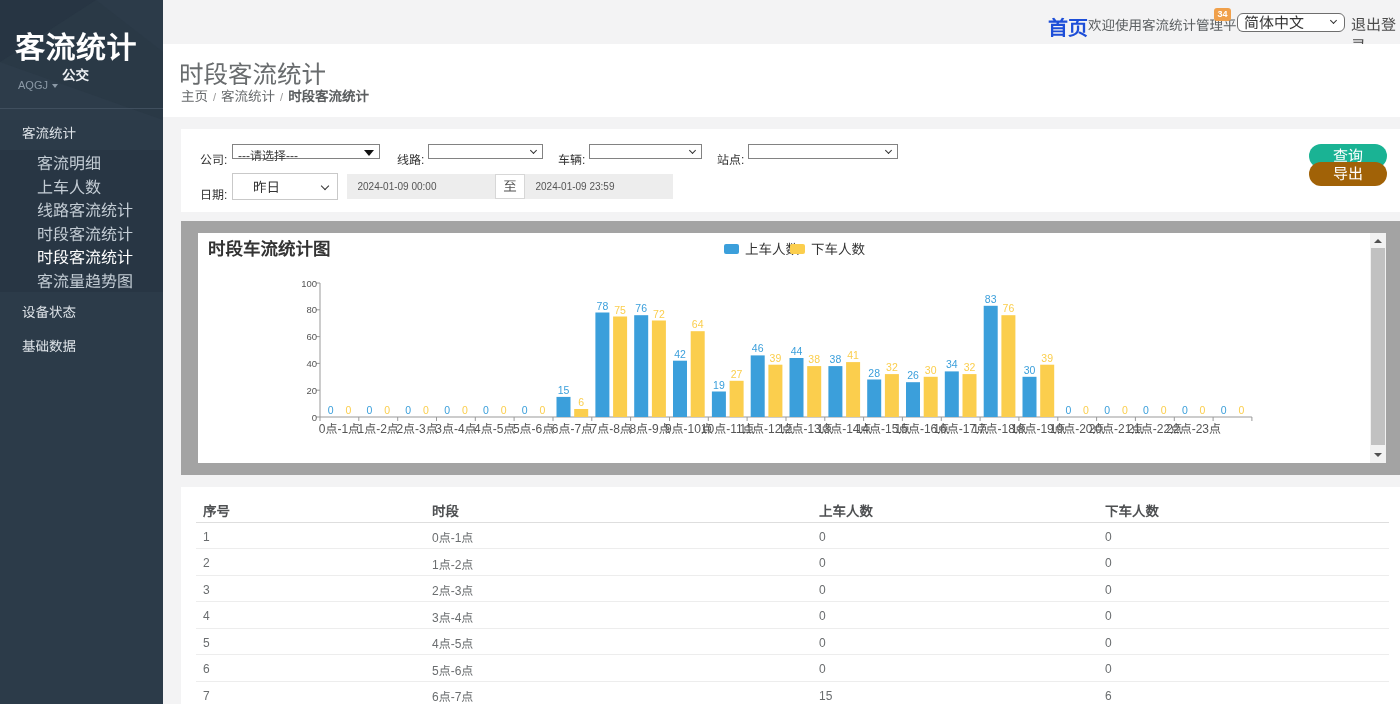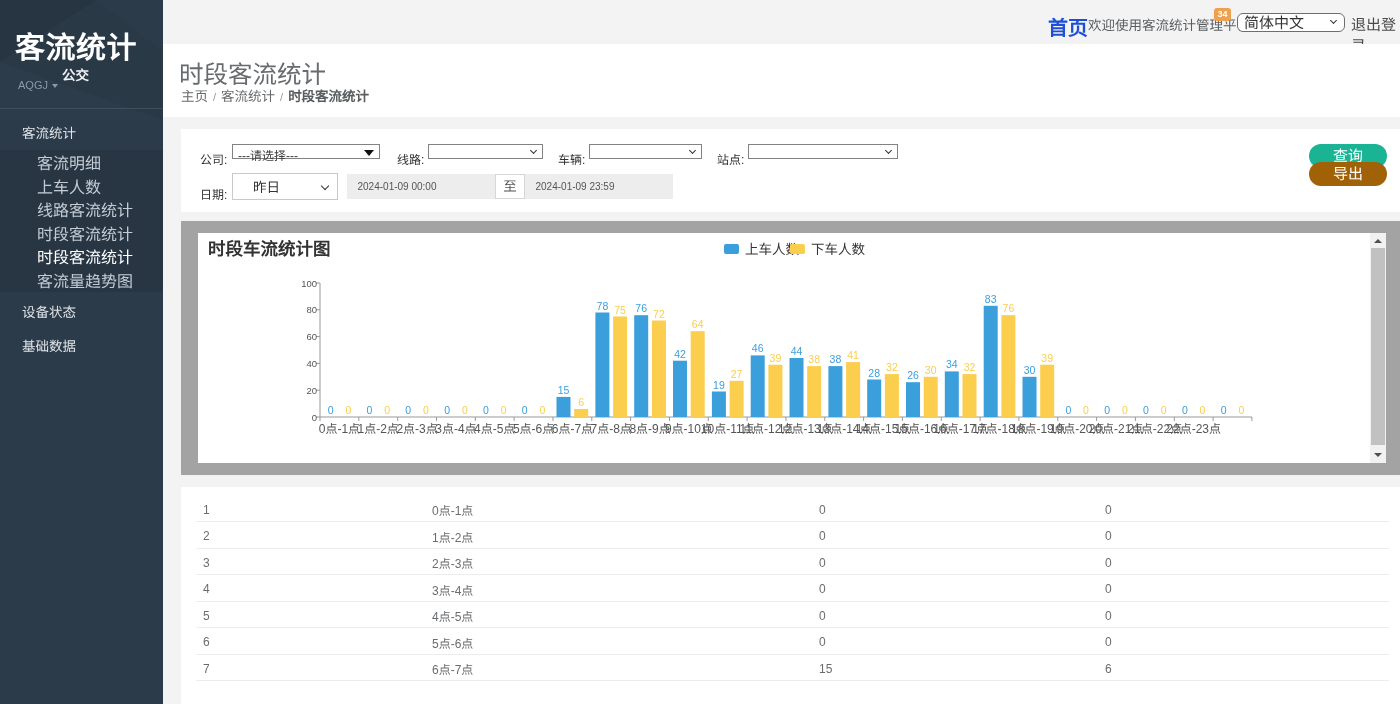--- a/index.html
+++ b/index.html
@@ -275,20 +275,26 @@
 
 <div id="tpanel">
   <table>
     <colgroup>
         <col style="width:229px">
         <col style="width:387px">
         <col style="width:286px">
         <col>
       </colgroup>
     <tbody>
+        <tr>
+          <th>序号</th>
+          <th>时段</th>
+          <th>上车人数</th>
+          <th>下车人数</th>
+        </tr>
 <tr>
           <td>1</td>
           <td>0点-1点</td>
           <td>0</td>
           <td>0</td>
         </tr>
 <tr>
           <td>2</td>
           <td>1点-2点</td>
           <td>0</td>

